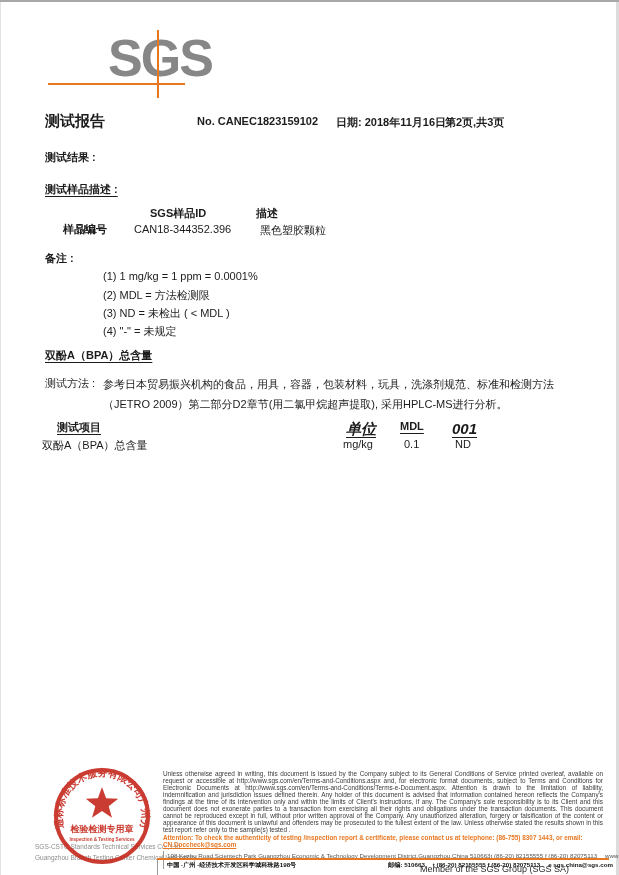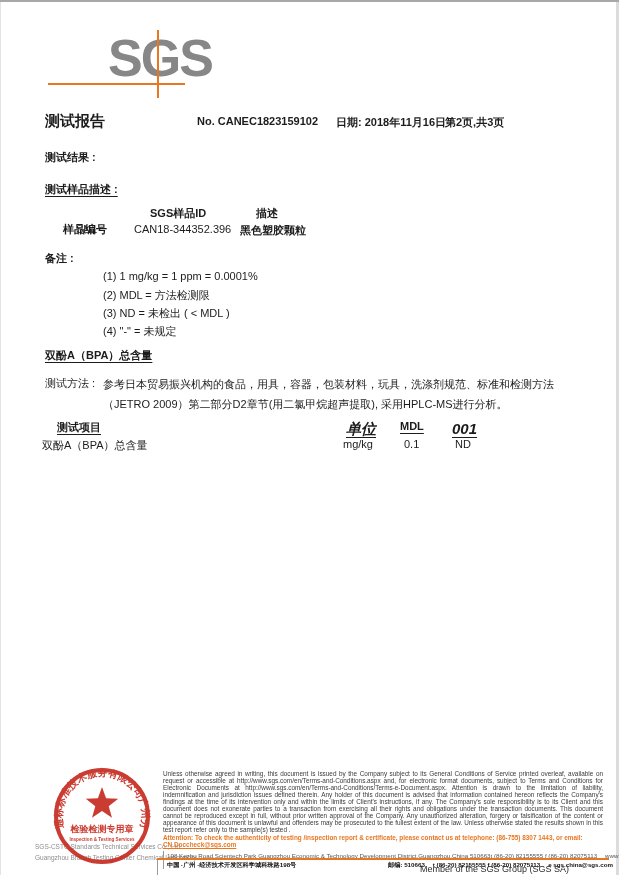--- a/index.html
+++ b/index.html
@@ -62,21 +62,21 @@
   <div class="abs lbl" style="left:45px;top:148px;">测试结果 :</div>
 
   <div class="abs lbl-u" style="left:45px;top:180px;">测试样品描述 :</div>
 
   <div class="abs cell-b" style="left:63px;top:220px;">样品编号</div>
   <div class="abs cell-b" style="left:150px;top:204px;">SGS样品ID</div>
   <div class="abs cell-b" style="left:256px;top:204px;">描述</div>
 
   <div class="abs cell" style="left:76px;top:221px;">SN1</div>
   <div class="abs cell" style="left:134px;top:221px;">CAN18-344352.396</div>
-  <div class="abs cell" style="left:240px;top:221px;font-weight:bold;">黑色塑胶颗粒</div>
+  <div class="abs cell" style="left:260px;top:221px;">黑色塑胶颗粒</div>
 
   <div class="abs lbl" style="left:45px;top:249px;">备注 :</div>
   <div class="abs note" style="left:103px;top:268px;">(1) 1 mg/kg = 1 ppm = 0.0001%</div>
   <div class="abs note" style="left:103px;top:286px;">(2) MDL = 方法检测限</div>
   <div class="abs note" style="left:103px;top:304px;">(3) ND = 未检出 ( &lt; MDL )</div>
   <div class="abs note" style="left:103px;top:322px;">(4) "-" = 未规定</div>
 
   <div class="abs lbl-u" style="left:45px;top:346px;">双酚A（BPA）总含量</div>
   <div class="abs cell" style="left:45px;top:374px;">测试方法 :</div>
   <div class="abs para" style="left:103px;top:372px;">参考日本贸易振兴机构的食品，用具，容器，包装材料，玩具，洗涤剂规范、标准和检测方法（JETRO 2009）第二部分D2章节(用二氯甲烷超声提取), 采用HPLC-MS进行分析。</div>

